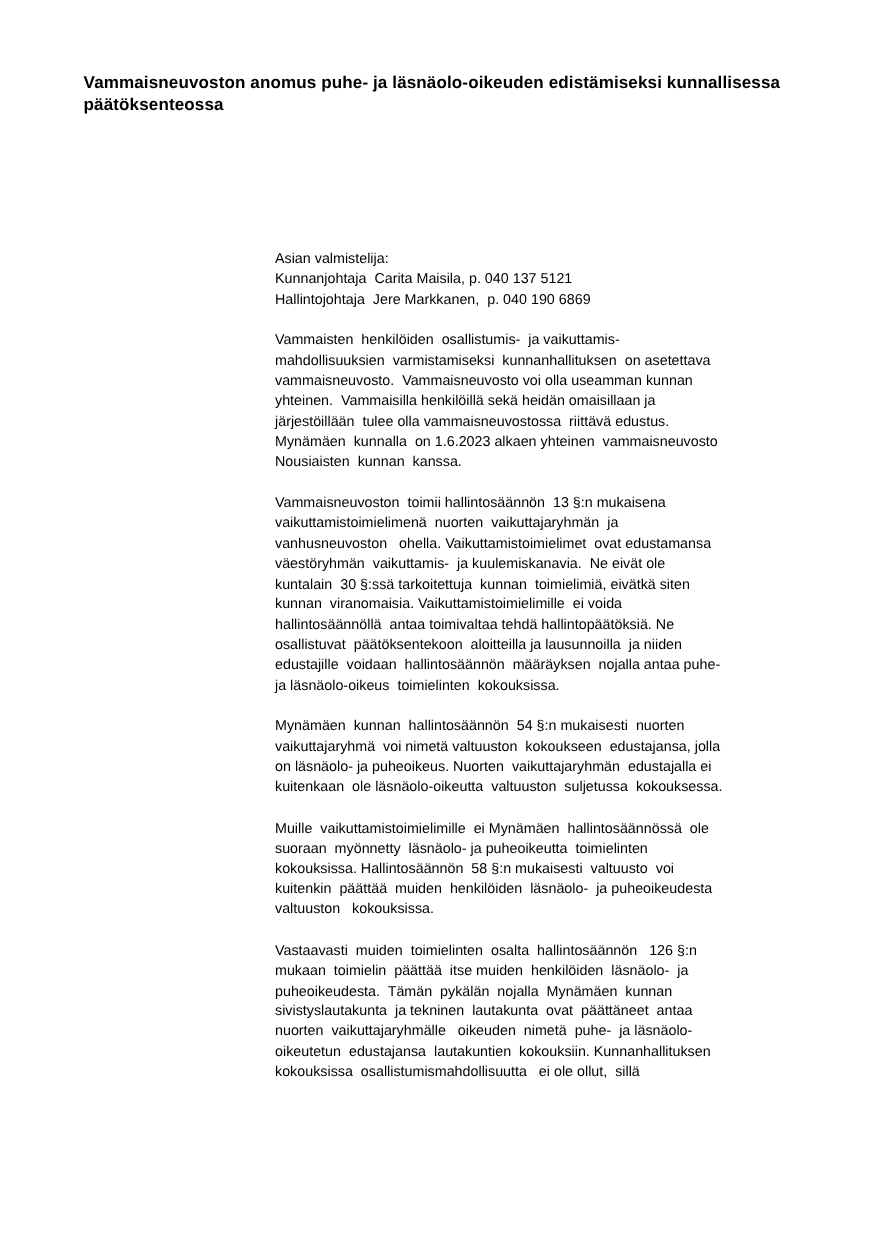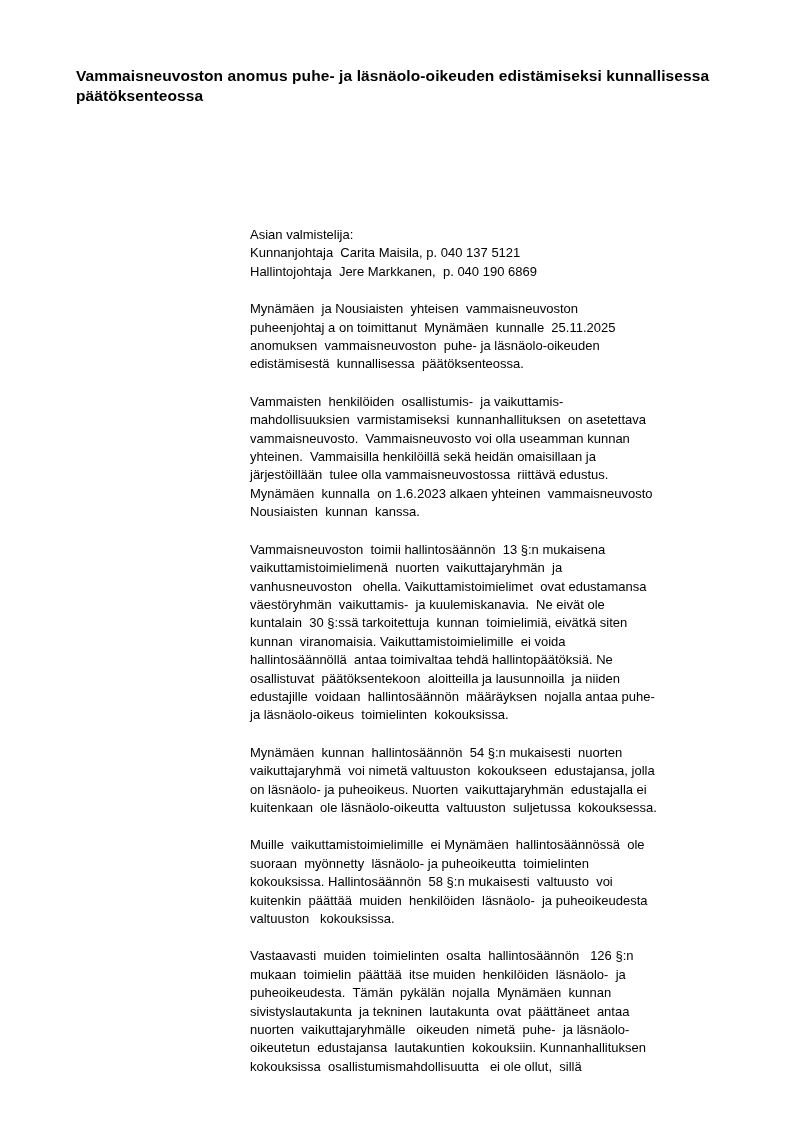--- a/index.html
+++ b/index.html
@@ -55,24 +55,20 @@
 <div class="page">
 
   <h1 class="doc-title">Vammaisneuvoston anomus puhe- ja läsnäolo-oikeuden edistämiseksi kunnallisessa
 päätöksenteossa</h1>
 
 
   <div class="doc-body">
     <p>Asian valmistelija:
 Kunnanjohtaja  Carita Maisila, p. 040 137 5121
 Hallintojohtaja  Jere Markkanen,  p. 040 190 6869</p>
-    <p>Mynämäen  ja Nousiaisten  yhteisen  vammaisneuvoston
-puheenjohtaj a on toimittanut  Mynämäen  kunnalle  25.11.2025
-anomuksen  vammaisneuvoston  puhe- ja läsnäolo-oikeuden
-edistämisestä  kunnallisessa  päätöksenteossa.</p>
     <p>Vammaisten  henkilöiden  osallistumis-  ja vaikuttamis-
 mahdollisuuksien  varmistamiseksi  kunnanhallituksen  on asetettava
 vammaisneuvosto.  Vammaisneuvosto voi olla useamman kunnan
 yhteinen.  Vammaisilla henkilöillä sekä heidän omaisillaan ja
 järjestöillään  tulee olla vammaisneuvostossa  riittävä edustus.
 Mynämäen  kunnalla  on 1.6.2023 alkaen yhteinen  vammaisneuvosto
 Nousiaisten  kunnan  kanssa.</p>
     <p>Vammaisneuvoston  toimii hallintosäännön  13 §:n mukaisena
 vaikuttamistoimielimenä  nuorten  vaikuttajaryhmän  ja
 vanhusneuvoston   ohella. Vaikuttamistoimielimet  ovat edustamansa

